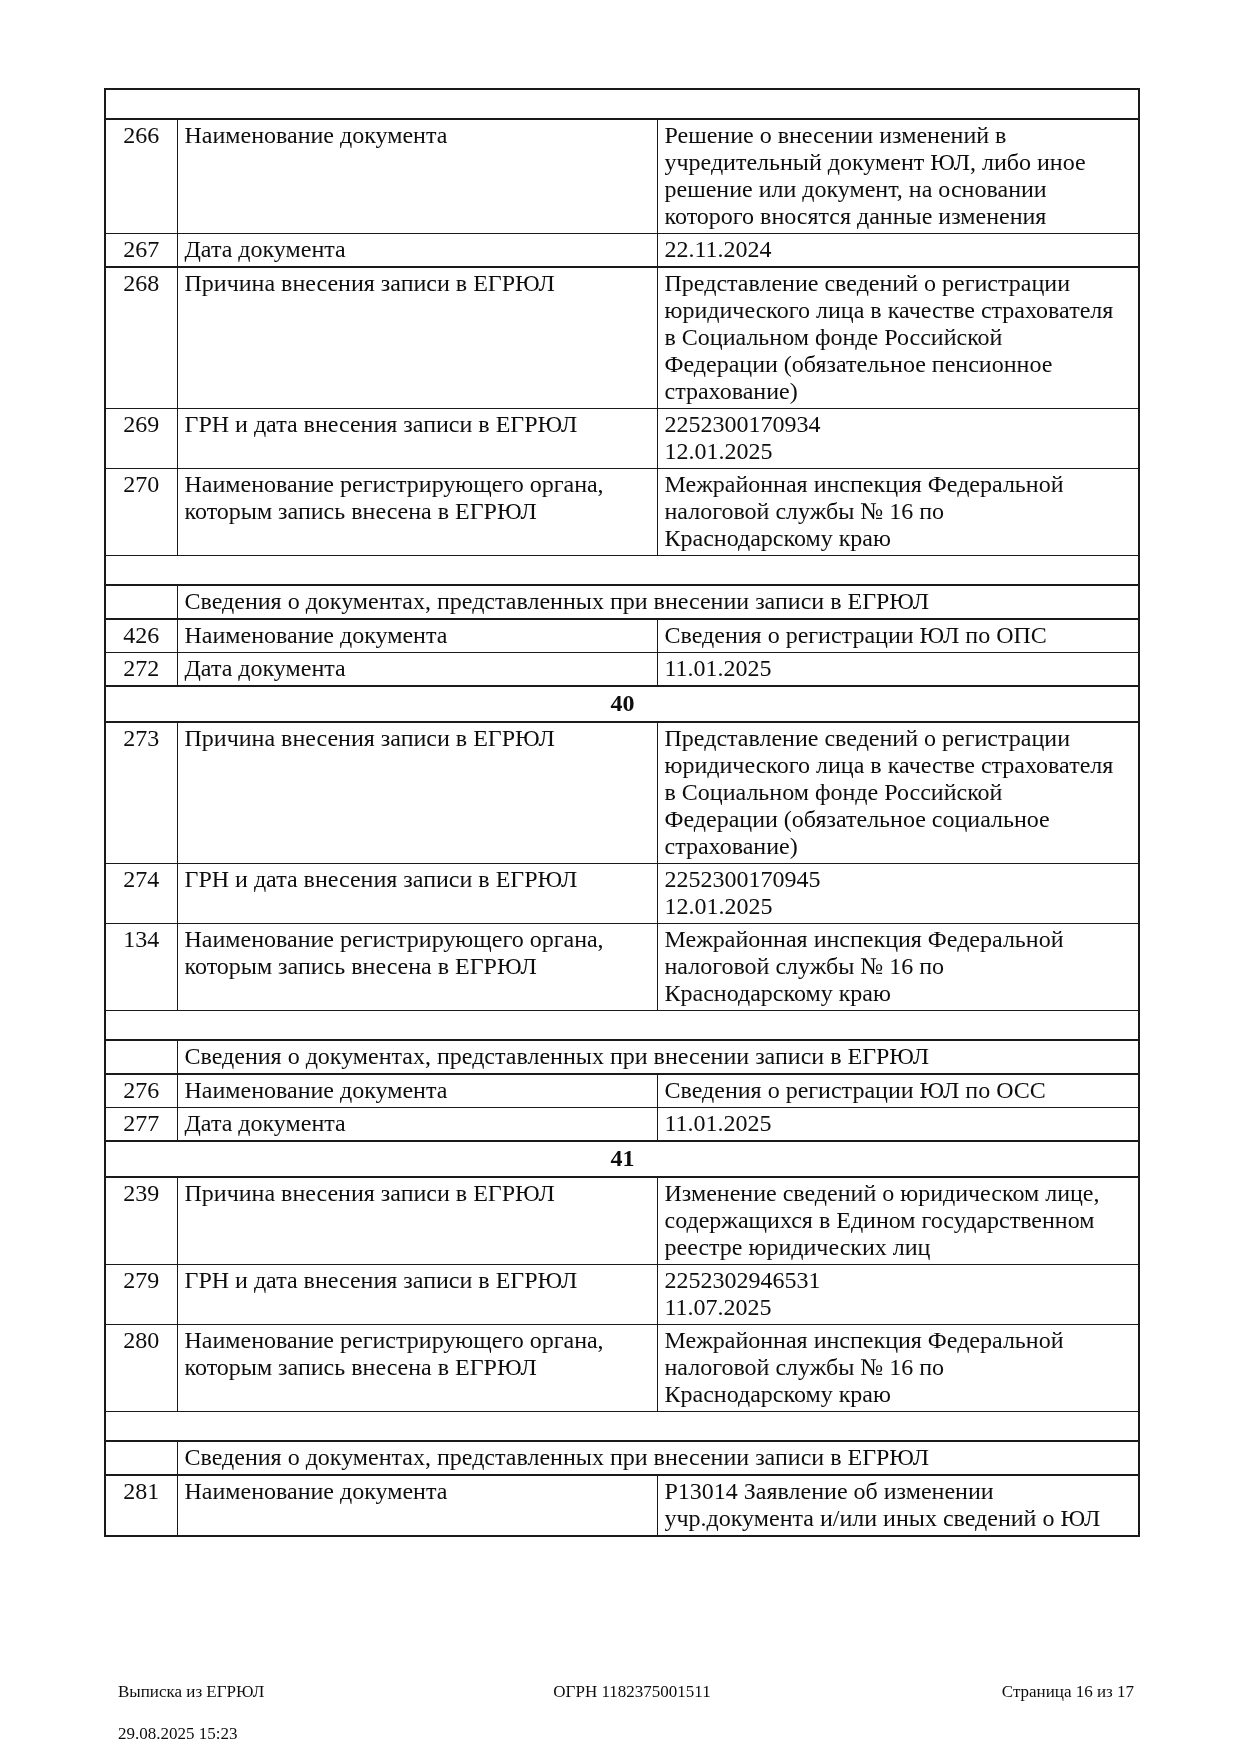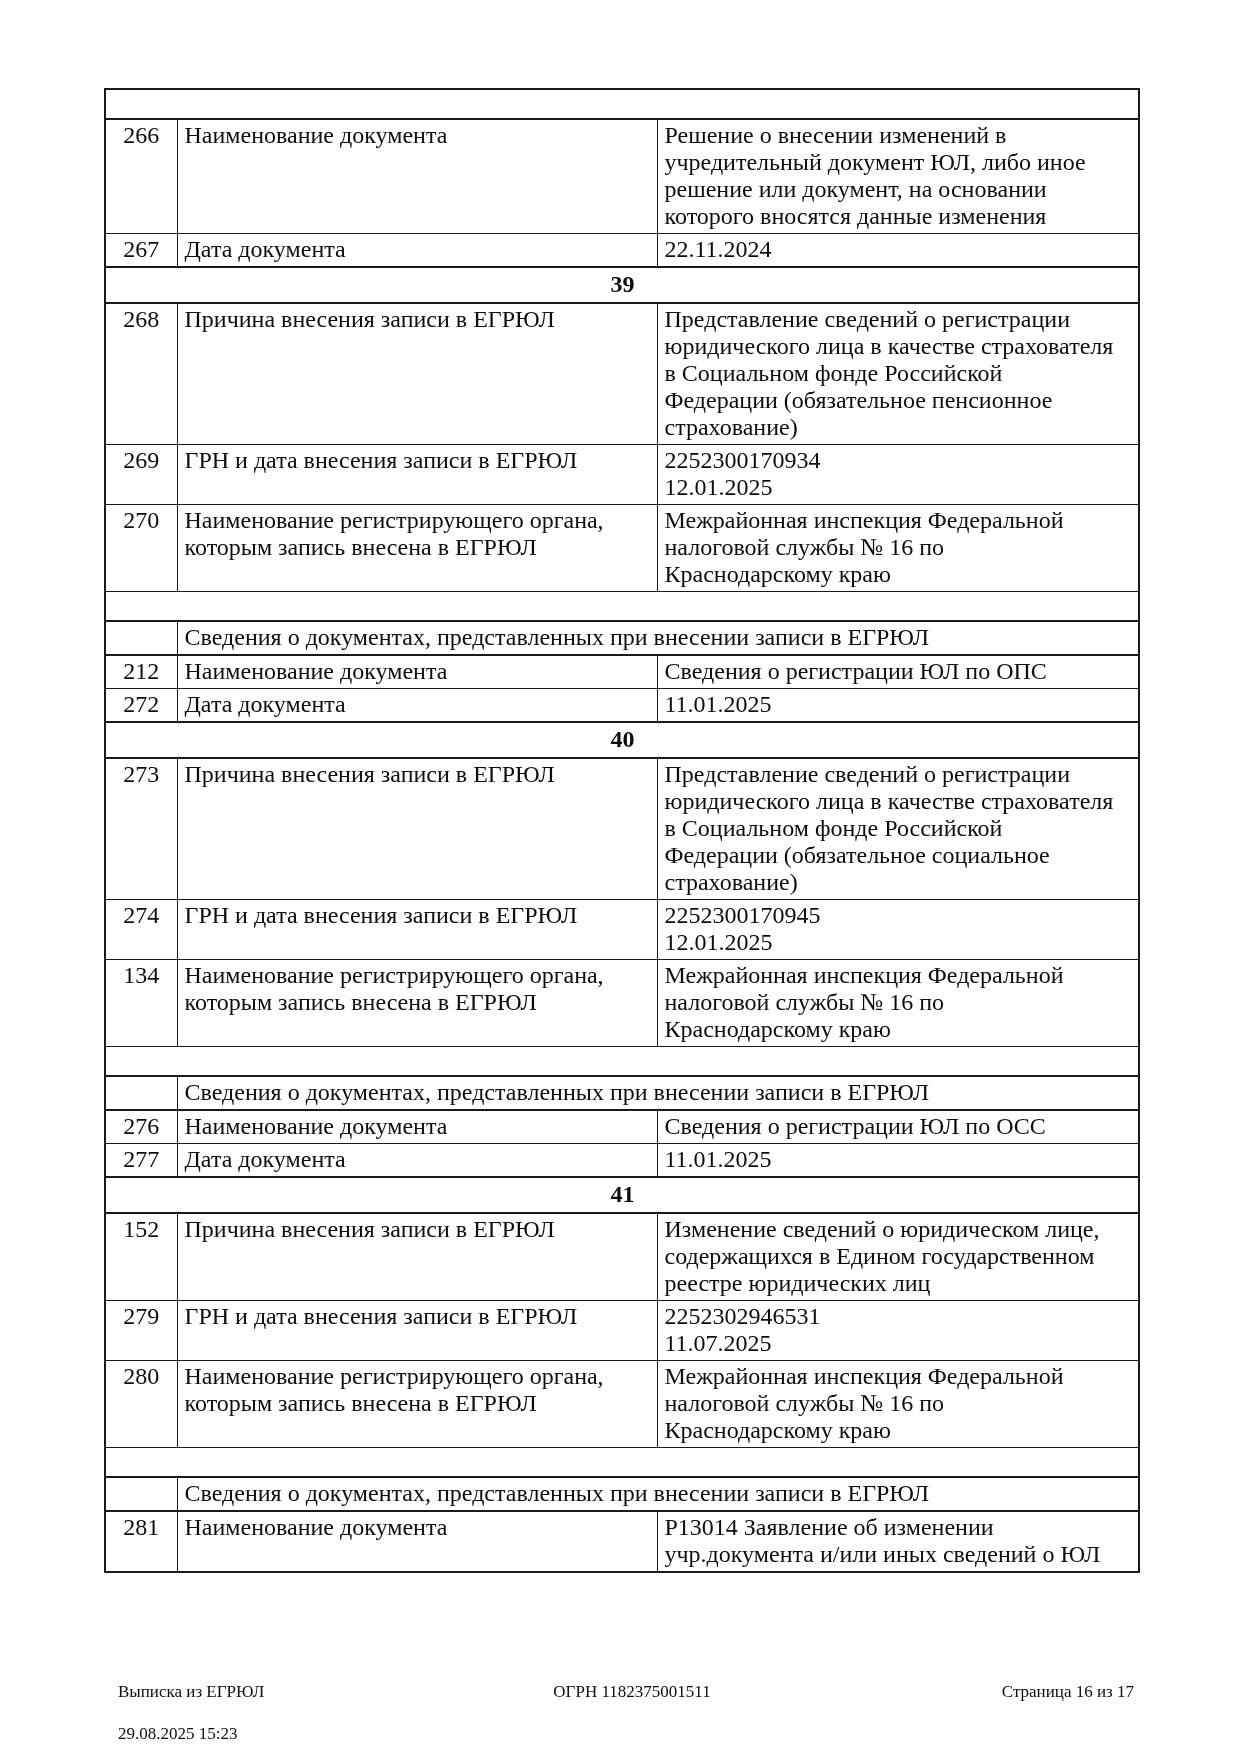--- a/index.html
+++ b/index.html
@@ -97,23 +97,20 @@
           <td>Решение о внесении изменений в
 учредительный документ ЮЛ, либо иное
 решение или документ, на основании
 которого вносятся данные изменения</td>
         </tr>
         <tr class="r-data">
           <td class="num">267</td>
           <td>Дата документа</td>
           <td>22.11.2024</td>
         </tr>
-        <tr class="r-section bt2">
-          <td colspan="3">39</td>
-        </tr>
         <tr class="r-data bt2">
           <td class="num">268</td>
           <td>Причина внесения записи в ЕГРЮЛ</td>
           <td>Представление сведений о регистрации
 юридического лица в качестве страхователя
 в Социальном фонде Российской
 Федерации (обязательное пенсионное
 страхование)</td>
         </tr>
         <tr class="r-data">
@@ -131,21 +128,21 @@
 Краснодарскому краю</td>
         </tr>
         <tr class="r-spacer">
           <td class="sp" colspan="3"></td>
         </tr>
         <tr class="r-header bt2">
           <td class="num"></td>
           <td colspan="2">Сведения о документах, представленных при внесении записи в ЕГРЮЛ</td>
         </tr>
         <tr class="r-data bt2">
-          <td class="num">212</td>
+          <td class="num">426</td>
           <td>Наименование документа</td>
           <td>Сведения о регистрации ЮЛ по ОПС</td>
         </tr>
         <tr class="r-data">
           <td class="num">272</td>
           <td>Дата документа</td>
           <td>11.01.2025</td>
         </tr>
         <tr class="r-section bt2">
           <td colspan="3">40</td>
@@ -187,21 +184,21 @@
         </tr>
         <tr class="r-data">
           <td class="num">277</td>
           <td>Дата документа</td>
           <td>11.01.2025</td>
         </tr>
         <tr class="r-section bt2">
           <td colspan="3">41</td>
         </tr>
         <tr class="r-data bt2">
-          <td class="num">152</td>
+          <td class="num">239</td>
           <td>Причина внесения записи в ЕГРЮЛ</td>
           <td>Изменение сведений о юридическом лице,
 содержащихся в Едином государственном
 реестре юридических лиц</td>
         </tr>
         <tr class="r-data">
           <td class="num">279</td>
           <td>ГРН и дата внесения записи в ЕГРЮЛ</td>
           <td>2252302946531
 11.07.2025</td>

